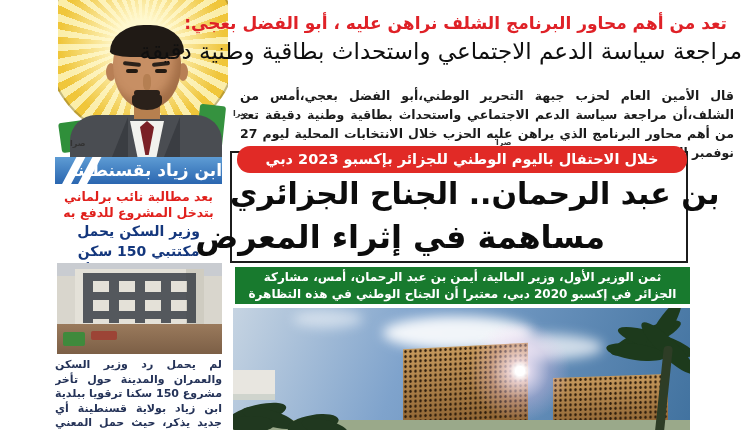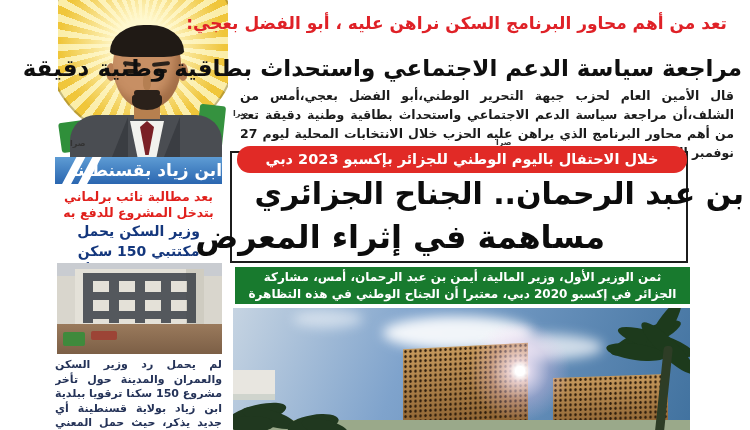--- a/index.html
+++ b/index.html
@@ -3,21 +3,21 @@
 <meta charset="utf-8">
 <style>
   html,body{margin:0;padding:0;background:#ffffff;}
   *{box-sizing:border-box;font-family:"DejaVu Sans",sans-serif;}
   .page{position:relative;width:750px;height:430px;background:#fff;overflow:hidden;direction:rtl;}
 
   
   .kicker{position:absolute;top:13px;right:23px;width:520px;text-align:right;
           color:#df2127;font-size:17px;font-weight:bold;white-space:nowrap;}
   .main-head{position:absolute;top:38px;right:8px;width:580px;text-align:right;
-          color:#0f0f0f;font-size:23px;font-weight:700;white-space:nowrap;letter-spacing:-0.5px;margin-top:17px;}
+          color:#0f0f0f;font-size:23px;font-weight:400;white-space:nowrap;letter-spacing:-0.5px;}
   .lede{position:absolute;top:86px;right:16px;width:494px;color:#1b1b1b;
         font-size:12.5px;font-weight:bold;line-height:19px;text-align:justify;margin:0;}
   .credit{position:absolute;font-size:8px;color:#333;font-weight:bold;}
   .credit.c1{top:109px;left:233px;}
   .credit.c2{top:138px;left:496px;}
   .credit.c3{top:139px;left:70px;}
 
   
   .logo-man{position:absolute;left:58px;top:0;width:170px;height:157px;overflow:hidden;}
   .burst{position:absolute;left:-12px;top:-52px;width:192px;height:192px;border-radius:50%;
@@ -83,21 +83,21 @@
   .rubble{position:absolute;bottom:14px;left:34px;width:26px;height:9px;background:#9c4436;border-radius:2px;}
   .side-body{position:absolute;left:55px;top:358px;width:167px;height:72px;overflow:hidden;
         color:#253358;font-size:11px;font-weight:bold;line-height:14.5px;text-align:justify;margin:0;}
 
   
   .headline-box{position:absolute;left:230px;top:151px;width:458px;height:112px;
         border:2px solid #1c1c1c;background:#fff;}
   .red-banner{position:absolute;left:237px;top:146px;width:450px;height:27px;border-radius:13px;
         background:#e12a26;color:#fff;font-size:14.5px;font-weight:bold;text-align:center;
         line-height:27px;white-space:nowrap;z-index:3;}
-  .big1{position:absolute;left:230px;top:176px;width:514px;text-align:right;color:#0c0c0c;
+  .big1{position:absolute;left:230px;top:176px;width:514px;text-align:left;color:#0c0c0c;
         font-size:30px;font-weight:900;white-space:nowrap;letter-spacing:-0.5px;z-index:2;}
   .big2{position:absolute;left:230px;top:218px;width:375px;text-align:right;color:#0c0c0c;
         font-size:32px;font-weight:900;white-space:nowrap;z-index:2;}
   .green-banner{position:absolute;left:235px;top:267px;width:455px;height:37px;background:#187a2e;
         color:#fff;font-size:12px;font-weight:bold;line-height:16.5px;text-align:center;
         padding:2px 10px 0 10px;}
   .expo-photo{position:absolute;left:233px;top:308px;width:457px;height:122px;overflow:hidden;
         background:linear-gradient(112deg,#c6d4e2 0%,#7fa3cc 38%,#41729f 100%);}
   .cloud{position:absolute;background:#fff;border-radius:50%;filter:blur(6px);opacity:.9;}
   .cl1{top:8px;left:150px;width:150px;height:34px;}
@@ -152,21 +152,21 @@
         <div class="eye r"></div>
         <div class="nose"></div>
         <div class="mustache"></div>
         <div class="mouth"></div>
         <div class="goatee"></div>
       </div>
       <div class="hair"></div>
     </div>
   </div>
 
-  <div class="kicker">تعد من أهم محاور البرنامج السكن نراهن عليه ، أبو الفضل بعجي:</div>
+  <div class="kicker">تعد من أهم محاور البرنامج الشلف نراهن عليه ، أبو الفضل بعجي:</div>
   <div class="main-head">مراجعة سياسة الدعم الاجتماعي واستحداث بطاقية وطنية دقيقة</div>
   <p class="lede">قال الأمين العام لحزب جبهة التحرير الوطني،أبو الفضل بعجي،أمس من الشلف،أن مراجعة سياسة الدعم الاجتماعي واستحداث بطاقية وطنية دقيقة تعد من أهم محاور البرنامج الذي يراهن عليه الحزب خلال الانتخابات المحلية ليوم 27 نوفمبر الجاري.</p>
   <span class="credit c1">صرا</span>
   <span class="credit c2">صرا</span>
   <span class="credit c3">صرا</span>
 
   <div class="headline-box"></div>
   <div class="red-banner">خلال الاحتفال باليوم الوطني للجزائر بإكسبو 2023 دبي</div>
   <div class="big1">بن عبد الرحمان.. الجناح الجزائري</div>
   <div class="big2">مساهمة في إثراء المعرض</div>

